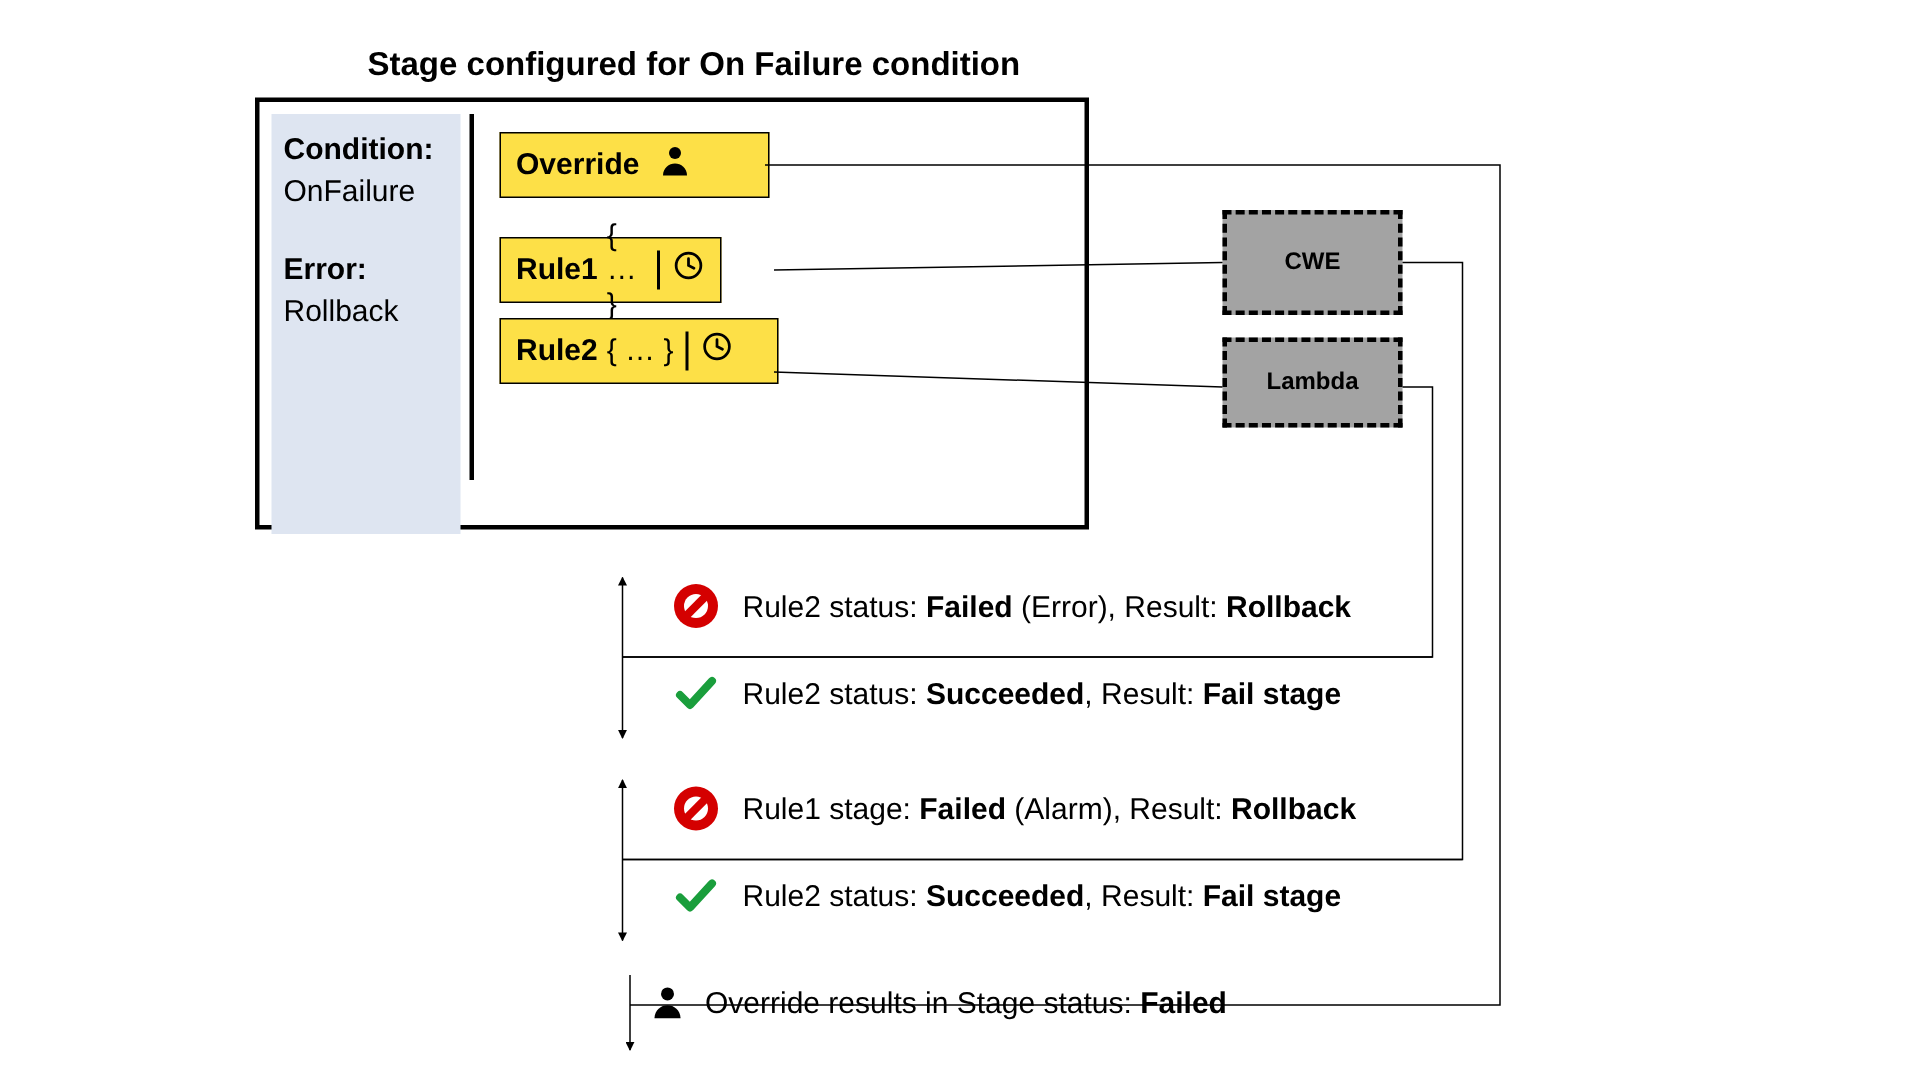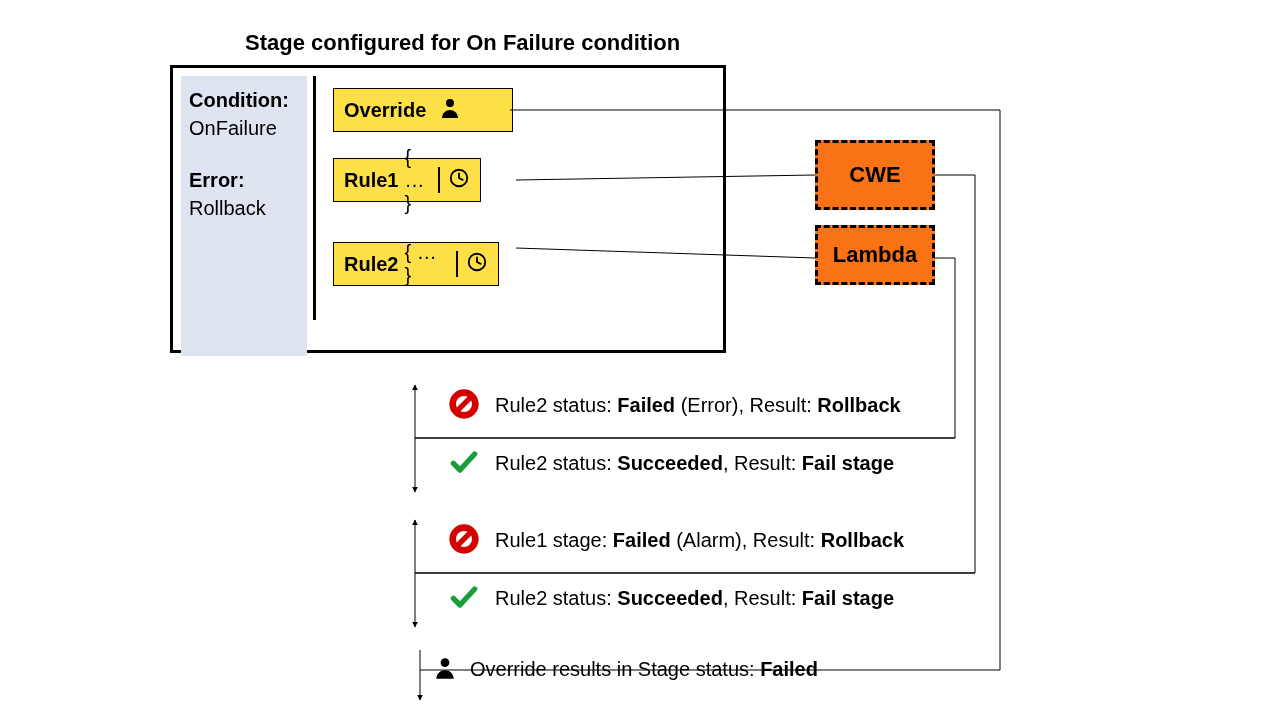--- a/index.html
+++ b/index.html
@@ -43,23 +43,23 @@
   .rule-box .small-v {
     border-left: 2px solid #000;
     height: 26px;
     margin: 0 8px;
   }
   .dashed-box {
     border: 3.5px dashed #000;
     display: flex;
     align-items: center;
     justify-content: center;
-    font-size: 22px;
+    font-size: 16px;
     font-weight: bold;
-    background: #f97316;
+    background: #a3a3a3;
     text-align: right;
   }
   .status-line {
     font-size: 20px;
   }
   svg.conn { position: absolute; left: 0; top: 0; pointer-events: none; }
   .bold { font-weight: bold; }
 </style>
 </head>
 <body>
@@ -95,21 +95,21 @@
     <span style="margin-left:6px;">{ … }</span>
     <span class="small-v"></span>
     <span>
       <svg width="22" height="22" viewBox="0 0 24 24">
           <circle cx="12" cy="12" r="9" fill="none" stroke="#000" stroke-width="2"></circle>
           <path d="M12 7v5l4 2" stroke="#000" stroke-width="2" fill="none" stroke-linecap="round"></path>
         </svg>
     </span>
   </div>
 
-  <div class="abs rule-box" style="left:160px; top:174px; width:166px;">
+  <div class="abs rule-box" style="left:160px; top:144px; width:186px;">
     <span class="bold">Rule2</span>
     <span style="margin-left:6px;">{ … }</span>
     <span class="small-v"></span>
     <span>
       <svg width="22" height="22" viewBox="0 0 24 24">
           <circle cx="12" cy="12" r="9" fill="none" stroke="#000" stroke-width="2"></circle>
           <path d="M12 7v5l4 2" stroke="#000" stroke-width="2" fill="none" stroke-linecap="round"></path>
         </svg>
     </span>
   </div>

